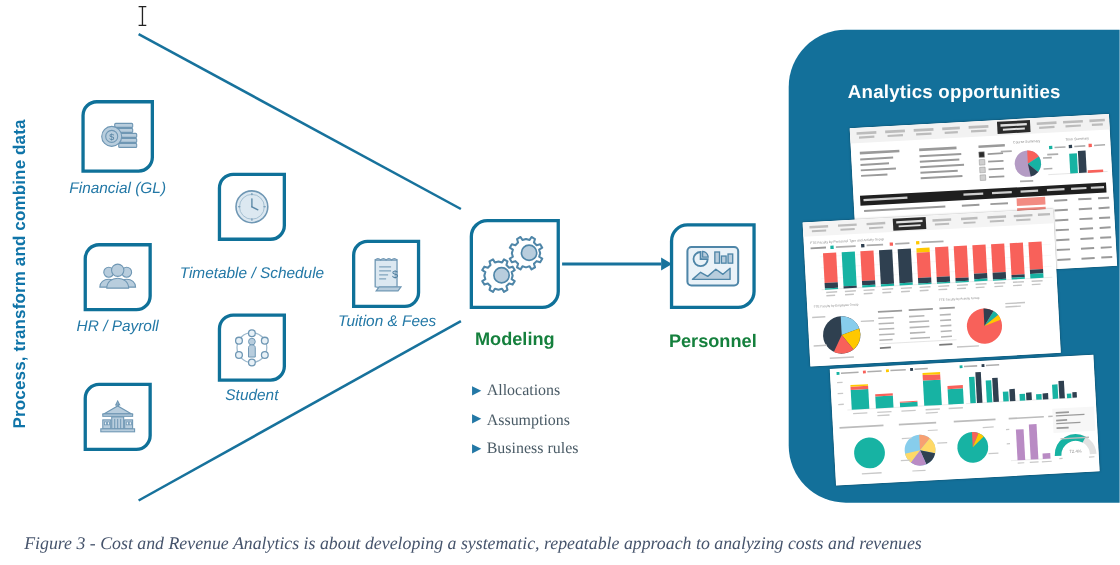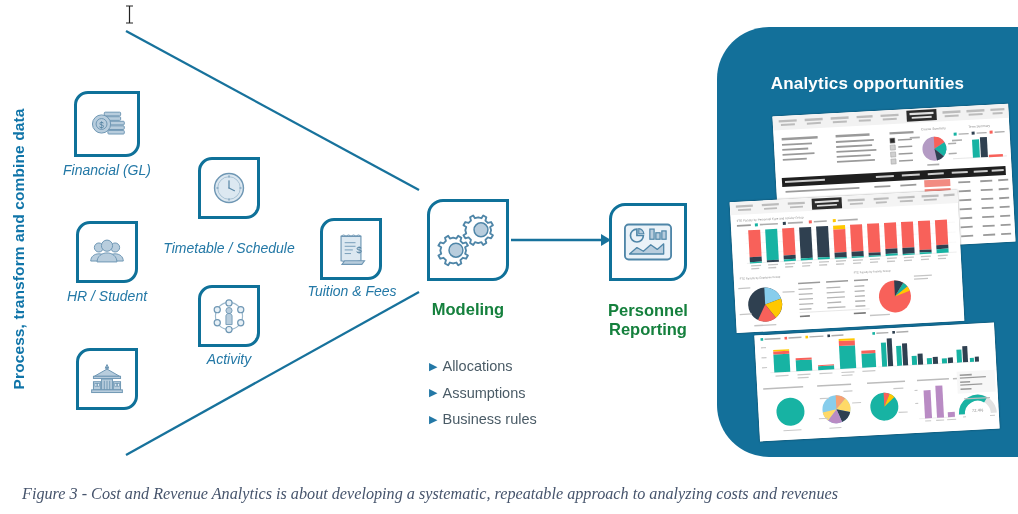--- a/index.html
+++ b/index.html
@@ -112,40 +112,40 @@
       <g fill="#b8cddd" stroke="#6f97b4" stroke-width="1.1">
         <circle cx="22" cy="26" r="5"></circle>
           <circle cx="40" cy="26" r="5"></circle>
         <circle cx="31" cy="24" r="6.2"></circle>
         <path d="M13 41c0-5 4-8 9-8s9 3 9 8z"></path>
         <path d="M31 41c0-5 4-8 9-8s9 3 9 8z"></path>
         <path d="M20 42c0-6 5-10 11-10s11 4 11 10z"></path>
       </g>
     </svg>
   </div>
-  <div class="tlabel" style="left:46px;top:288px;width:122px;">HR / Student</div>
+  <div class="tlabel" style="left:46px;top:288px;width:122px;">HR / Payroll</div>
 
   <div class="tile" style="left:198px;top:285px;width:62px;height:62px;">
     <svg class="gfx" viewBox="0 0 62 62">
       <circle cx="31" cy="31" r="15" fill="none" stroke="#9db9cd" stroke-width="1.3"></circle>
       <g fill="#e8f1f7" stroke="#6f97b4" stroke-width="1.3">
         <circle cx="31" cy="16.5" r="3.4"></circle>
           <circle cx="44" cy="24" r="3.4"></circle>
         <circle cx="44" cy="38.5" r="3.4"></circle>
           <circle cx="31" cy="46" r="3.4"></circle>
         <circle cx="18" cy="38.5" r="3.4"></circle>
           <circle cx="18" cy="24" r="3.4"></circle>
       </g>
       <g fill="#b8cddd" stroke="#6f97b4" stroke-width="1">
         <circle cx="31" cy="25" r="3.4"></circle>
         <path d="M27.6 31c0-1.6 1.5-2.8 3.4-2.8s3.4 1.2 3.4 2.8v9.5h-6.8z"></path>
       </g>
     </svg>
   </div>
-  <div class="tlabel" style="left:190px;top:351px;width:78px;">Activity</div>
+  <div class="tlabel" style="left:190px;top:351px;width:78px;">Student</div>
 
   <div class="tile" style="left:320px;top:218px;width:62px;height:62px;">
     <svg class="gfx" viewBox="0 0 62 62">
       <path d="M20 17h22v27l-11 2-11-2z" fill="#dce8f1" stroke="#6f97b4" stroke-width="1.3"></path>
       <path d="M20 17 q2.8 -3 5.5 0 q2.8 -3 5.5 0 q2.8 -3 5.5 0 q2.8 -3 5.5 0" fill="none" stroke="#6f97b4" stroke-width="1.2"></path>
       <g stroke="#7fa3bd" stroke-width="1.2">
         <line x1="24" y1="24" x2="36" y2="24"></line>
           <line x1="24" y1="28" x2="36" y2="28"></line>
         <line x1="24" y1="32" x2="33" y2="32"></line>
           <line x1="24" y1="36" x2="31" y2="36"></line>
@@ -188,21 +188,21 @@
         <path d="M52 16.5l3.5 1 1.9-3 3.4 2-1 3.5 2.6 2.6 3.5-1 2 3.4-3 1.9 1 3.5-1 3.5 3 1.9-2 3.4-3.5-1-2.6 2.6 1 3.5-3.4 2-1.9-3-3.5 1-3.5-1-1.9 3-3.4-2 1-3.5-2.6-2.6-3.5 1-2-3.4 3-1.9-1-3.5 1-3.5-3-1.9 2-3.4 3.5 1 2.6-2.6-1-3.5 3.4-2 1.9 3z"></path>
       </g>
       <circle cx="55" cy="30" r="7.5" fill="#b8cddd" stroke="#4f86a8" stroke-width="1.6"></circle>
       <g fill="none" stroke="#4f86a8" stroke-width="2" stroke-linejoin="round">
         <path d="M25 38.5l3.5 1 1.9-3 3.4 2-1 3.5 2.6 2.6 3.5-1 2 3.4-3 1.9 1 3.5-1 3.5 3 1.9-2 3.4-3.5-1-2.6 2.6 1 3.5-3.4 2-1.9-3-3.5 1-3.5-1-1.9 3-3.4-2 1-3.5-2.6-2.6-3.5 1-2-3.4 3-1.9-1-3.5 1-3.5-3-1.9 2-3.4 3.5 1 2.6-2.6-1-3.5 3.4-2 1.9 3z"></path>
       </g>
       <circle cx="28" cy="52" r="7.5" fill="#b8cddd" stroke="#4f86a8" stroke-width="1.6"></circle>
     </svg>
   </div>
   <div class="stagelabel" style="left:400px;top:300px;width:136px;">Modeling</div>
-  <div class="bullets" style="left:429px;top:354px;">
+  <div class="bullets" style="left:429px;top:343px;font-family:Liberation Serif, serif;">
     <div><span class="tri">▶</span><span>Allocations</span></div>
     <div><span class="tri">▶</span><span>Assumptions</span></div>
     <div><span class="tri">▶</span><span>Business rules</span></div>
   </div>
 
   <svg class="funnel" viewBox="0 0 1018 514">
     <line x1="511" y1="240" x2="601" y2="240" stroke="#17729c" stroke-width="2.6"></line>
     <path d="M601 234 l10 6 -10 6 z" fill="#17729c"></path>
   </svg>
 
@@ -214,21 +214,20 @@
       <g fill="#b8cddd" stroke="#4f86a8" stroke-width="1.3">
         <rect x="41" y="25" width="4.6" height="11"></rect>
         <rect x="47.5" y="29" width="4.6" height="7"></rect>
         <rect x="54" y="27" width="4.6" height="9"></rect>
       </g>
       <path d="M19 52l8-7 7 4 8-7 7 5 7-6v11z" fill="#b8cddd" stroke="#4f86a8" stroke-width="1.4" stroke-linejoin="round"></path>
     </svg>
   </div>
   <div class="stagelabel" style="left:586px;top:301px;width:124px;">
     <div>Personnel</div>
-    <div>Reporting</div>
   </div>
 
   <div id="panel">
     <div id="panel-title">Analytics opportunities</div>
   </div>
 
   <div class="dash" style="left:776px;top:110px;width:236px;height:138px;transform:rotate(-3.1deg);transform-origin:50% 50%;">
     <svg class="inner" viewBox="0 0 236 138">
       <rect width="236" height="138" fill="#ffffff"></rect>
 

